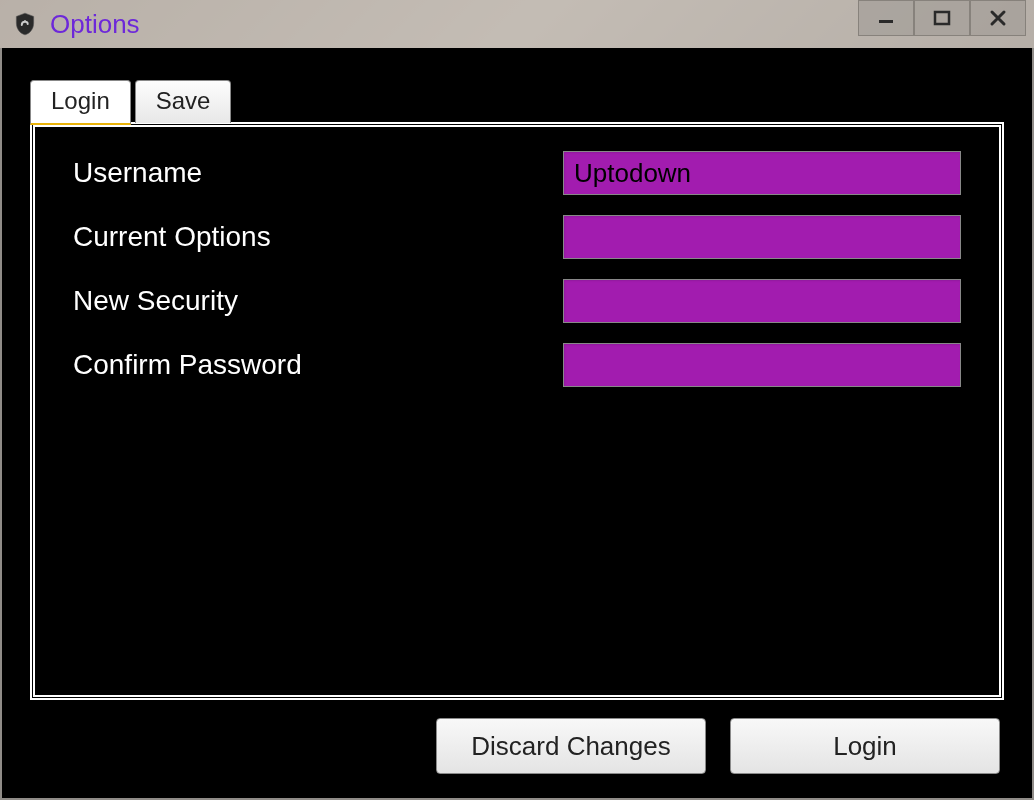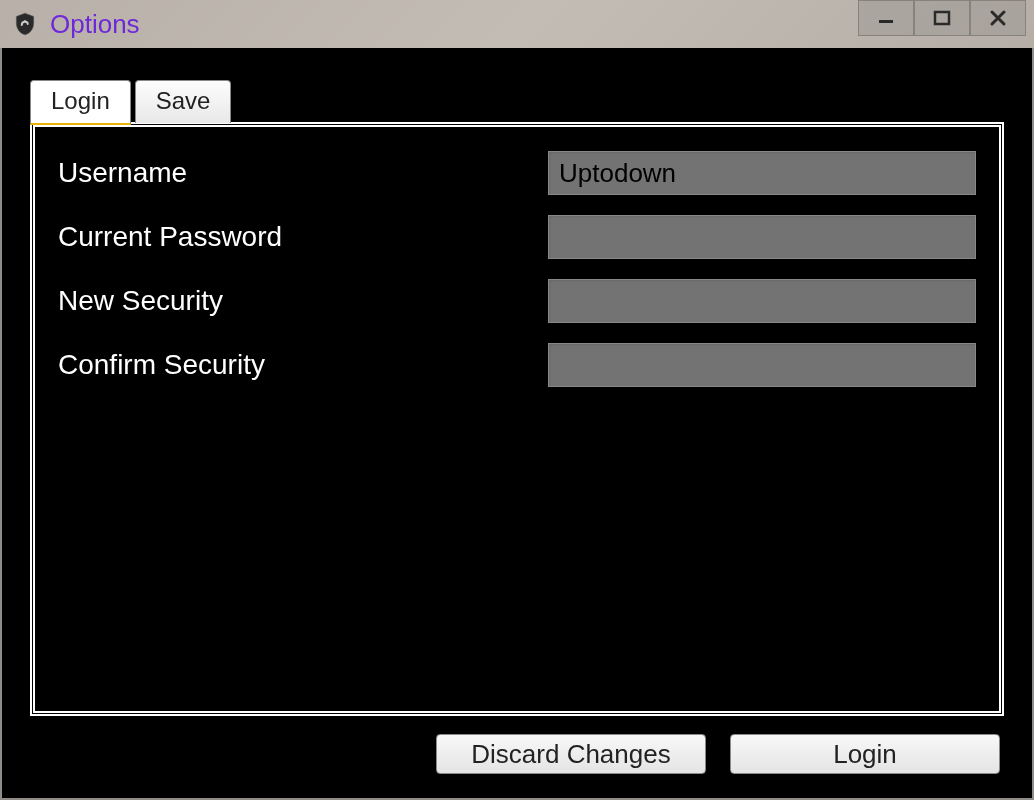--- a/index.html
+++ b/index.html
@@ -91,55 +91,55 @@
       background: #fff;
       z-index: 3;
       padding-bottom: 8px;
       margin-bottom: -2px;
       border-bottom: 2px solid #eab308;
     }
     .tab-panel {
       flex: 1;
       background: #000;
       border: 5px double #fff;
-      padding: 24px 23px;
+      padding: 24px 38px;
       position: relative;
       margin-top: -1px;
     }
     .form-row {
       display: flex;
       align-items: center;
       margin-bottom: 20px;
     }
     .form-label {
       width: 490px;
       font-size: 28px;
       color: #fff;
       font-weight: 400;
     }
     .text-input {
       flex: 1;
       height: 44px;
-      background: #737373;
+      background: #a21caf;
       border: 1px solid #888;
       font-size: 26px;
       padding: 4px 10px;
       font-family: inherit;
       box-shadow: inset 1px 1px 2px rgba(0,0,0,0.1);
     }
     .button-row {
       margin-top: 18px;
       display: flex;
       justify-content: flex-end;
       gap: 24px;
       padding-right: 4px;
     }
     .dlg-button {
       min-width: 270px;
-      height: 40px;
+      height: 56px;
       background: linear-gradient(#f8f8f8, #e4e4e4);
       border: 1px solid #8a8a8a;
       border-radius: 4px;
       font-size: 26px;
       color: #222;
       cursor: pointer;
       font-family: inherit;
     }
   </style>
 </head>
@@ -184,31 +184,31 @@
     </div>
 
     <div class="tab-panel">
 
       <div class="form-row">
         <div class="form-label">Username</div>
         <input class="text-input" type="text" value="Uptodown" style="">
       </div>
 
       <div class="form-row">
-        <div class="form-label">Current Password</div>
+        <div class="form-label">Current Options</div>
         <input class="text-input" type="password" value="" style="">
       </div>
 
       <div class="form-row">
         <div class="form-label">New Security</div>
         <input class="text-input" type="password" value="" style="">
       </div>
 
       <div class="form-row">
-        <div class="form-label">Confirm Security</div>
+        <div class="form-label">Confirm Password</div>
         <input class="text-input" type="password" value="" style="">
       </div>
 
     </div>
 
     <div class="button-row">
       <button class="dlg-button">Discard Changes</button>
       <button class="dlg-button">Login</button>
     </div>
 

